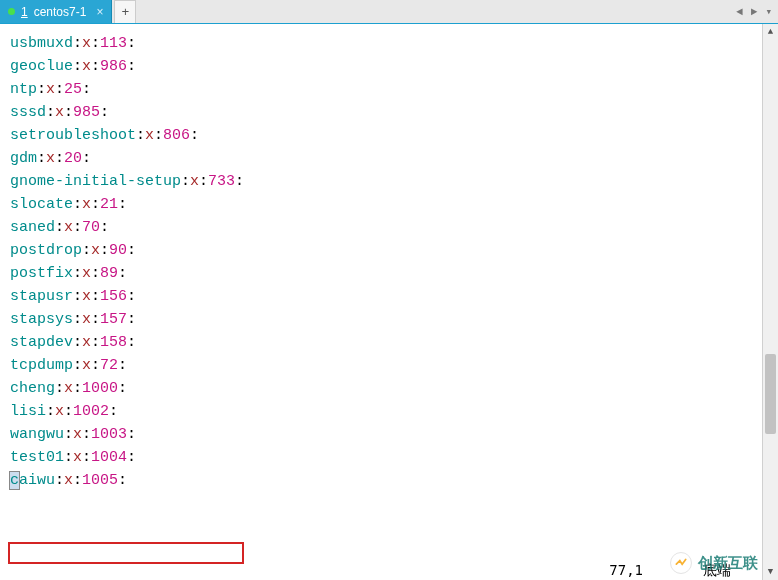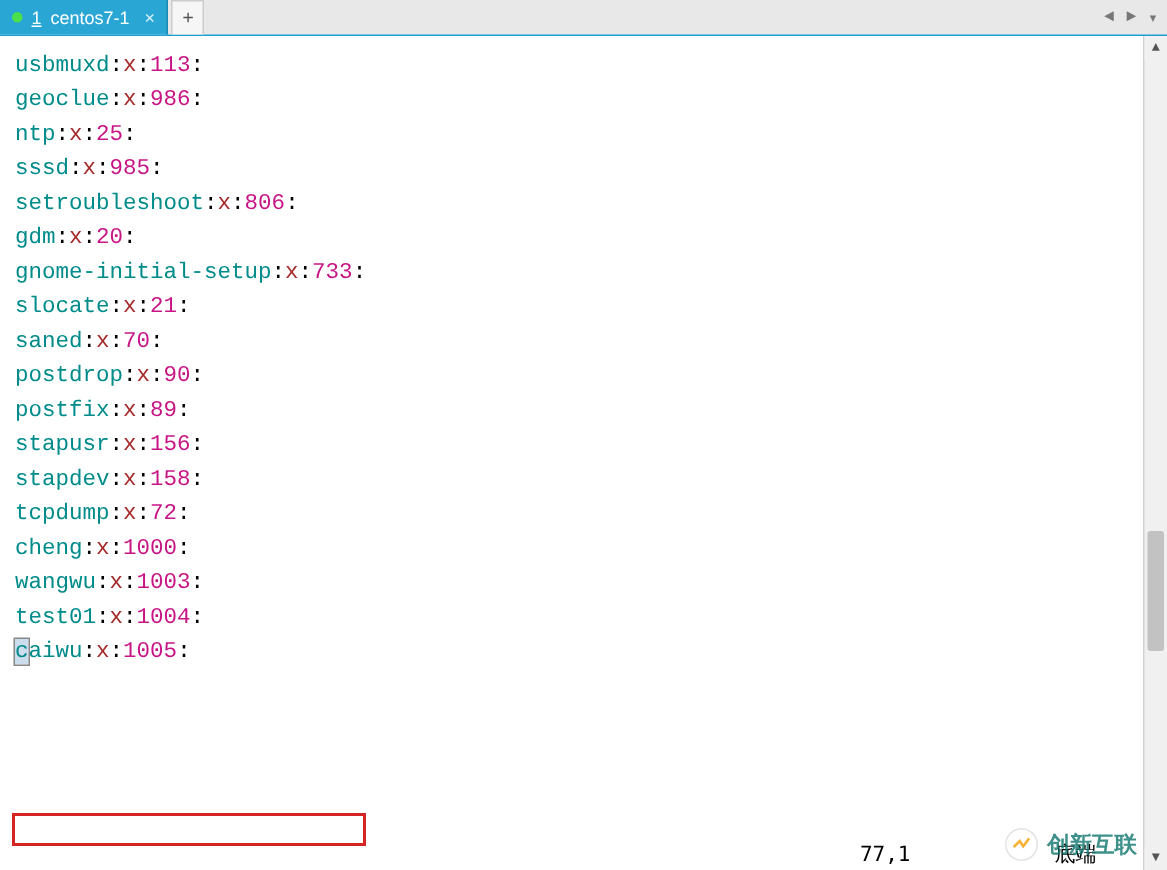--- a/index.html
+++ b/index.html
@@ -17,21 +17,21 @@
   .g { color: #008b8b; } 
   .x { color: #a52a2a; } 
   .n { color: #c71585; } 
   .colon { color: #000; }
   .hlbox { position: absolute; border: 2px solid #d42424; pointer-events: none; }
   .scrollbar { position: absolute; right: 0; top: 24px; bottom: 0; width: 16px; background: #f0f0f0; border-left: 1px solid #d0d0d0; }
   .scrollbar .up, .scrollbar .down { height: 16px; display: flex; align-items: center; justify-content: center; font-size: 9px; color: #555; background: #f0f0f0; cursor: pointer; }
   .scrollbar .track { position: absolute; top: 16px; bottom: 16px; left: 0; right: 0; }
   .scrollbar .thumb { position: absolute; left: 2px; right: 2px; top: 60%; height: 80px; background: #c2c2c2; border-radius: 2px; cursor: pointer; }
   .scrollbar .down { position: absolute; bottom: 0; width: 100%; }
-  .status { position: absolute; bottom: 0; left: 0; right: 16px; height: 20px; font-size: 14px; display: flex; align-items: center; justify-content: flex-end; gap: 96px; padding-right: 30px; font-family: "SimSun", "Consolas", monospace; }
+  .status { position: absolute; bottom: 0; left: 0; right: 16px; height: 20px; font-size: 14px; display: flex; align-items: center; justify-content: flex-end; gap: 60px; padding-right: 30px; font-family: "SimSun", "Consolas", monospace; }
   .watermark { position: absolute; right: 20px; bottom: 6px; display: flex; align-items: center; gap: 6px; font-family: "Microsoft YaHei", Arial, sans-serif; font-size: 15px; color: #0f766e; opacity: 0.8; pointer-events: none; font-weight: bold; }
   .watermark .logo { width: 22px; height: 22px; border-radius: 50%; background: #fff; border: 1px solid #ddd; display: flex; align-items: center; justify-content: center; }
   .watermark .logo svg { width: 14px; height: 14px; }
   #lines { }
   .cursor { background: #cde; outline: 1px solid #888; }
 </style>
 </head>
 <body>
 
 <div class="tabbar">
@@ -56,23 +56,25 @@
       <div class="line"><span class="g">ntp</span><span class="colon">:</span><span class="x">x</span><span class="colon">:</span><span class="n">25</span><span class="colon">:</span></div>
       <div class="line"><span class="g">sssd</span><span class="colon">:</span><span class="x">x</span><span class="colon">:</span><span class="n">985</span><span class="colon">:</span></div>
       <div class="line"><span class="g">setroubleshoot</span><span class="colon">:</span><span class="x">x</span><span class="colon">:</span><span class="n">806</span><span class="colon">:</span></div>
       <div class="line"><span class="g">gdm</span><span class="colon">:</span><span class="x">x</span><span class="colon">:</span><span class="n">20</span><span class="colon">:</span></div>
       <div class="line"><span class="g">gnome-initial-setup</span><span class="colon">:</span><span class="x">x</span><span class="colon">:</span><span class="n">733</span><span class="colon">:</span></div>
       <div class="line"><span class="g">slocate</span><span class="colon">:</span><span class="x">x</span><span class="colon">:</span><span class="n">21</span><span class="colon">:</span></div>
       <div class="line"><span class="g">saned</span><span class="colon">:</span><span class="x">x</span><span class="colon">:</span><span class="n">70</span><span class="colon">:</span></div>
       <div class="line"><span class="g">postdrop</span><span class="colon">:</span><span class="x">x</span><span class="colon">:</span><span class="n">90</span><span class="colon">:</span></div>
       <div class="line"><span class="g">postfix</span><span class="colon">:</span><span class="x">x</span><span class="colon">:</span><span class="n">89</span><span class="colon">:</span></div>
       <div class="line"><span class="g">stapusr</span><span class="colon">:</span><span class="x">x</span><span class="colon">:</span><span class="n">156</span><span class="colon">:</span></div>
+      <div class="line"><span class="g">stapsys</span><span class="colon">:</span><span class="x">x</span><span class="colon">:</span><span class="n">157</span><span class="colon">:</span></div>
       <div class="line"><span class="g">stapdev</span><span class="colon">:</span><span class="x">x</span><span class="colon">:</span><span class="n">158</span><span class="colon">:</span></div>
       <div class="line"><span class="g">tcpdump</span><span class="colon">:</span><span class="x">x</span><span class="colon">:</span><span class="n">72</span><span class="colon">:</span></div>
       <div class="line"><span class="g">cheng</span><span class="colon">:</span><span class="x">x</span><span class="colon">:</span><span class="n">1000</span><span class="colon">:</span></div>
+      <div class="line"><span class="g">lisi</span><span class="colon">:</span><span class="x">x</span><span class="colon">:</span><span class="n">1002</span><span class="colon">:</span></div>
       <div class="line"><span class="g">wangwu</span><span class="colon">:</span><span class="x">x</span><span class="colon">:</span><span class="n">1003</span><span class="colon">:</span></div>
       <div class="line"><span class="g">test01</span><span class="colon">:</span><span class="x">x</span><span class="colon">:</span><span class="n">1004</span><span class="colon">:</span></div>
       <div class="line"><span class="g"><span class="cursor">c</span>aiwu</span><span class="colon">:</span><span class="x">x</span><span class="colon">:</span><span class="n">1005</span><span class="colon">:</span></div>
     </div>
   <div class="hlbox" style="left: 8px; bottom: 16px; width: 236px; height: 22px;"></div>
   <div class="status">
     <span>77,1</span>
     <span>底端</span>
   </div>
 </div>

